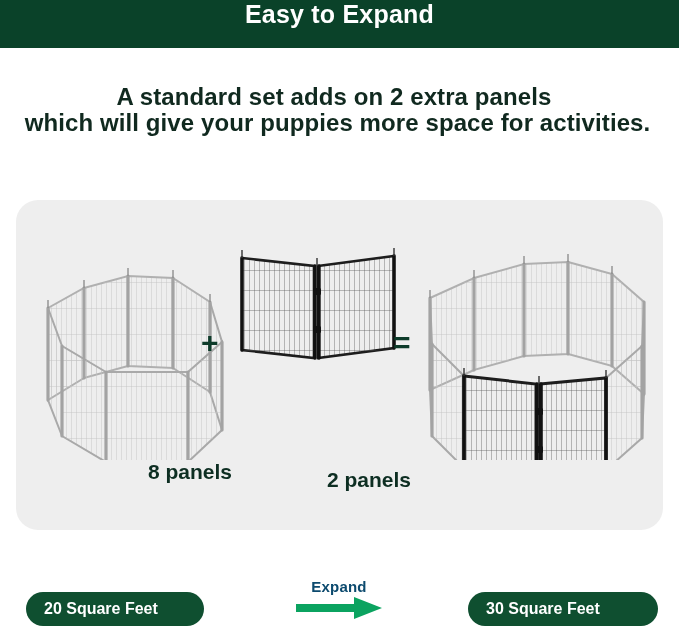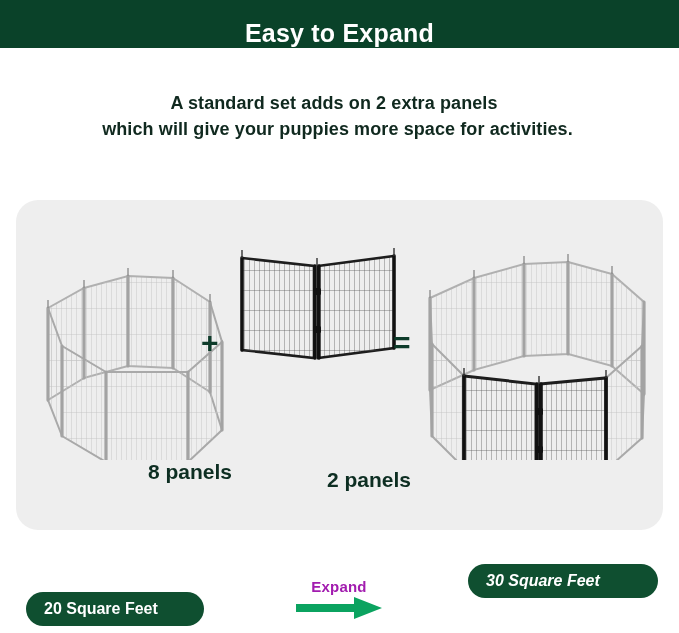--- a/index.html
+++ b/index.html
@@ -17,39 +17,39 @@
 
   
   .banner {
     position: absolute;
     left: 0;
     top: 0;
     width: 679px;
     height: 48px;
     background: #0a4229;
     display: flex;
-    align-items: flex-end;
+    align-items: flex-start;
     justify-content: center;
   }
   .banner-title {
     color: #ffffff;
     font-size: 25px;
     font-weight: bold;
     letter-spacing: 0.2px;
   }
 
   
   .subtitle {
     position: absolute;
     left: 0;
-    top: 90px;
+    top: 84px;
     width: 668px;
     text-align: center;
     color: #10291f;
-    font-size: 18px;
+    font-size: 24px;
     font-weight: bold;
     line-height: 26px;
   }
   .subtitle-line-1 { display: block; letter-spacing: 0.1px; }
   .subtitle-line-2 { display: block; letter-spacing: 0.1px; margin-left: 7px; }
 
   
   .panel-card {
     position: absolute;
     left: 16px;
@@ -102,33 +102,33 @@
     display: flex;
     align-items: center;
     justify-content: flex-start;
     color: #ffffff;
     font-size: 16px;
     font-weight: bold;
     padding: 0 18px;
     box-sizing: border-box;
   }
   .badge-left  { left: 26px;  top: 592px; width: 178px; }
-  .badge-right { left: 468px; top: 564px; width: 190px; font-style: italic; }
+  .badge-right { left: 468px; top: 592px; width: 190px; }
 
   .expand-group {
     position: absolute;
     left: 283px;
     top: 578px;
     width: 112px;
     text-align: center;
   }
   .expand-label {
     font-size: 15px;
     font-weight: bold;
-    color: #a21caf;
+    color: #0c4a6e;
     letter-spacing: 0.2px;
     display: block;
     margin-bottom: 2px;
   }
   .expand-arrow { display: block; margin: 0 auto; }
 
   svg { display: block; }
 </style>
 </head>
 <body>

